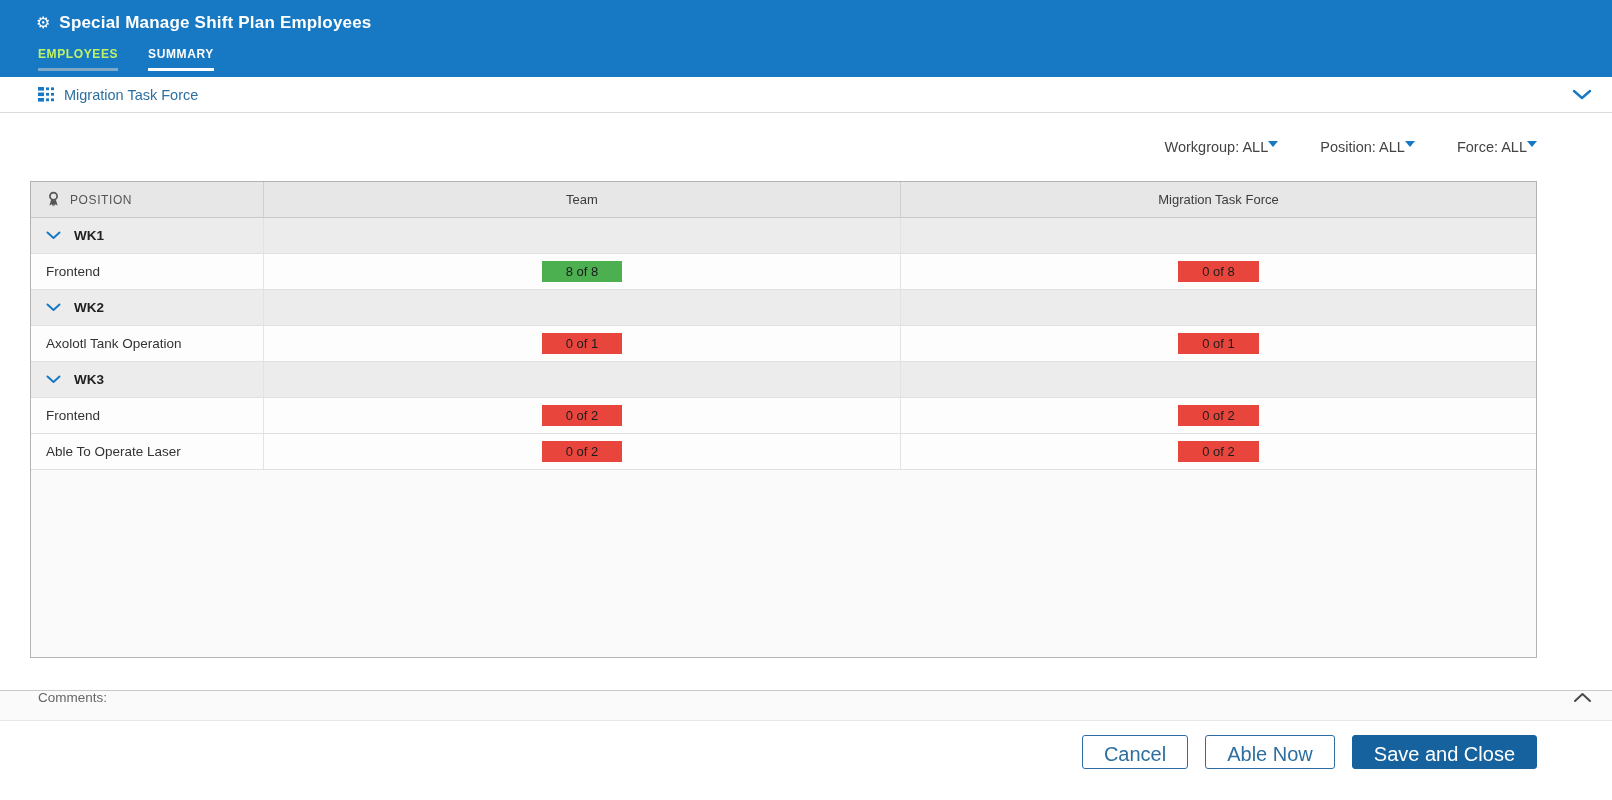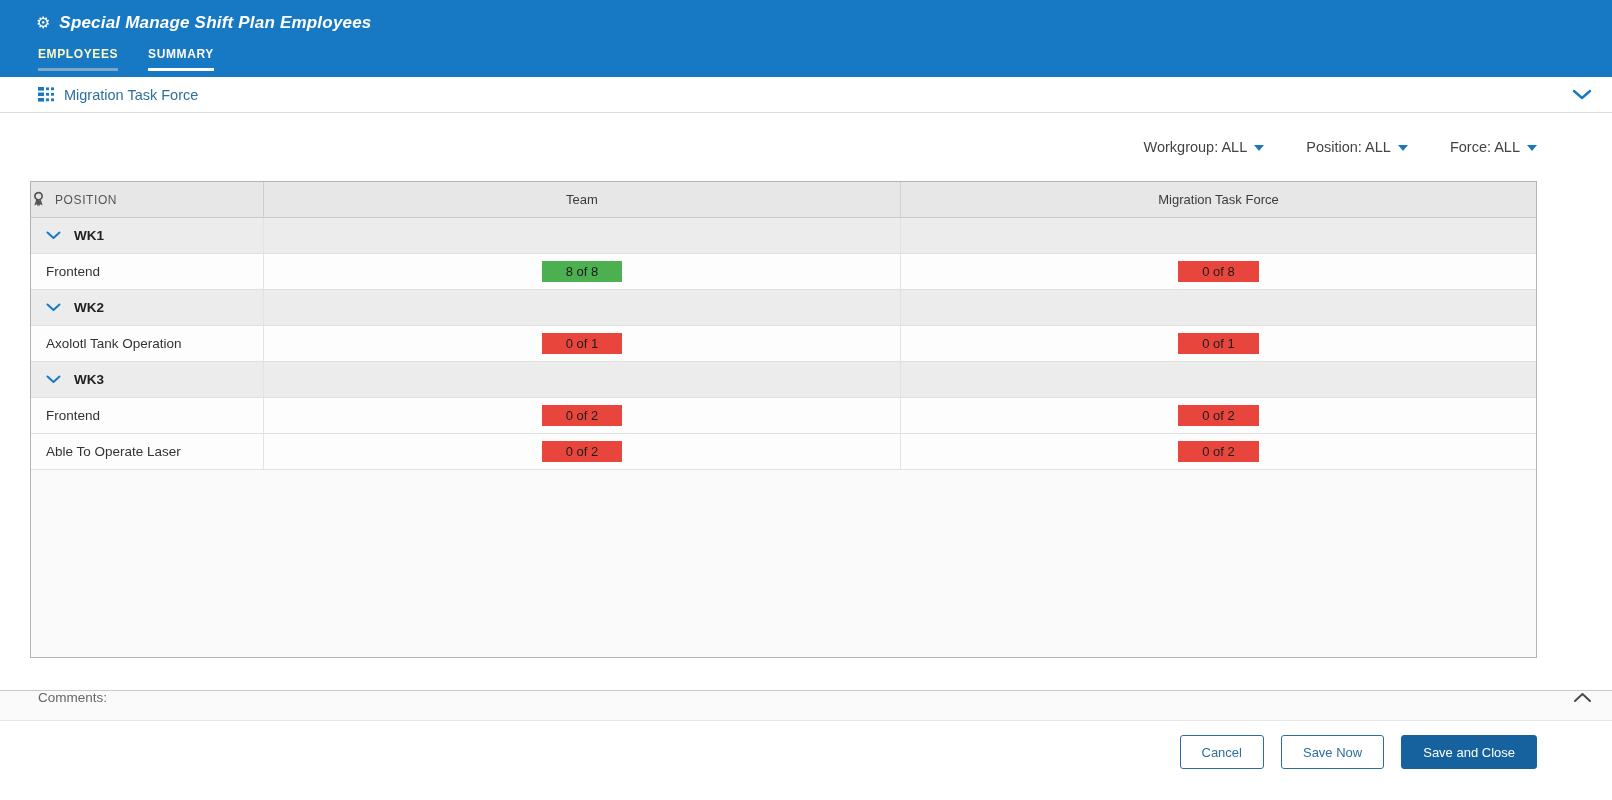--- a/index.html
+++ b/index.html
@@ -12,42 +12,42 @@
   *{box-sizing:border-box;margin:0;padding:0;}
   body{
     width:1612px;height:800px;overflow:hidden;
     font-family:"Liberation Sans","DejaVu Sans",sans-serif;
     background:#ffffff;color:#333;
   }
   
   .app-header{background:var(--c-header);height:77px;padding:13px 0 0 36px;}
   .title-row{display:flex;align-items:center;gap:9px;color:#fff;}
   .gear-glyph{font-size:16px;line-height:1;color:#fff;}
-  .app-title{font-size:17px;font-weight:700;letter-spacing:.2px;font-style:italic;}
+  .app-title{font-size:17px;font-weight:700;letter-spacing:.2px;}
   .tabs{display:flex;gap:30px;margin:14px 0 0 2px;}
   .tab{font-size:12px;font-weight:700;letter-spacing:.6px;padding-bottom:7px;cursor:pointer;}
-  .tab.inactive{color:#fef9c3;border-bottom:3px solid #7fa8c6;}
+  .tab.inactive{color:#bef264;border-bottom:3px solid #7fa8c6;}
   .tab.active{color:#ffffff;border-bottom:3px solid #ffffff;}
   
   .section-bar{height:36px;display:flex;align-items:center;background:#fff;
     border-bottom:1px solid #dcdcdc;padding:0 20px 0 38px;}
   .section-label{color:var(--c-accent);font-size:14.5px;margin-left:9px;}
   .section-spacer{flex:1;}
   
   .filters-row{height:68px;display:flex;align-items:center;justify-content:flex-end;
     gap:42px;padding-right:75px;background:#fff;}
-  .filter{display:flex;align-items:center;gap:7px;font-size:14.5px;color:#444;cursor:pointer;}
+  .filter{display:flex;gap:0;font-size:14.5px;color:#444;cursor:pointer;}
   .caret-down{width:0;height:0;border-left:5px solid transparent;border-right:5px solid transparent;
     border-top:6px solid var(--c-header);margin-top:2px;}
   
   .grid-wrap{margin:0 75px 0 30px;height:477px;border:1px solid #b3b3b3;background:#fafafa;
     display:flex;flex-direction:column;}
   .thead{display:flex;height:36px;background:#e7e7e7;border-bottom:1px solid #c9c9c9;flex:none;}
   .th{display:flex;align-items:center;font-size:13px;color:#3c3c3c;}
-  .th-pos{width:233px;gap:9px;border-right:1px solid #cfcfcf;
+  .th-pos{width:233px;padding-left:15px;gap:9px;border-right:1px solid #cfcfcf;
     font-size:12px;letter-spacing:.6px;color:#555;}
   .th-mid{width:637px;justify-content:center;border-right:1px solid #cfcfcf;}
   .th-last{flex:1;justify-content:center;}
   .trow{display:flex;height:36px;border-bottom:1px solid #e0e0e0;flex:none;}
   .trow.group{background:#ececec;}
   .trow.data{background:#fdfdfd;}
   .cell{display:flex;align-items:center;}
   .cell.c1{width:233px;padding-left:15px;border-right:1px solid #e3e3e3;}
   .cell.cmid{width:637px;justify-content:center;border-right:1px solid #e3e3e3;}
   .cell.clast{flex:1;justify-content:center;}
@@ -60,21 +60,21 @@
   .grid-filler{flex:1;background:#fafafa;}
   
   .gap-band{height:32px;background:#fff;}
   .comments-bar{height:31px;background:#fafafa;border-top:1px solid #c9c9c9;
     border-bottom:1px solid #e8e8e8;display:flex;align-items:center;padding:0 20px 16px 38px;}
   .comments-label{color:#666;font-size:13.5px;}
   .comments-spacer{flex:1;}
   
   .footer{height:79px;background:#fff;display:flex;align-items:flex-start;
     justify-content:flex-end;gap:17px;padding:14px 75px 0 0;}
-  .btn{font-family:inherit;font-size:13px;border-radius:3px;padding:7px 21px;cursor:pointer;height:34px;}
+  .btn{font-family:inherit;font-size:20px;border-radius:3px;padding:7px 21px;cursor:pointer;height:34px;}
   .btn.outline{background:#fff;border:1px solid #2e6da4;color:var(--c-accent);}
   .btn.primary{background:var(--c-primary-btn);border:1px solid var(--c-primary-btn);color:#fff;font-weight:400;}
   svg{display:block;}
 </style>
 </head>
 <body>
 
 <div class="app-header">
   <div class="title-row">
     <span class="gear-glyph">⚙</span>
@@ -218,15 +218,15 @@
 <div class="comments-bar">
   <span class="comments-label">Comments:</span>
   <span class="comments-spacer"></span>
   <svg width="19" height="11" viewBox="0 0 19 11">
     <polyline points="2,9 9.5,2 17,9" fill="none" stroke="#4a4a4a" stroke-width="2" stroke-linecap="round" stroke-linejoin="round"></polyline>
   </svg>
 </div>
 
 <div class="footer">
   <button class="btn outline">Cancel</button>
-  <button class="btn outline">Save Now</button>
+  <button class="btn outline">Able Now</button>
   <button class="btn primary">Save and Close</button>
 </div>
 
 </body></html>

